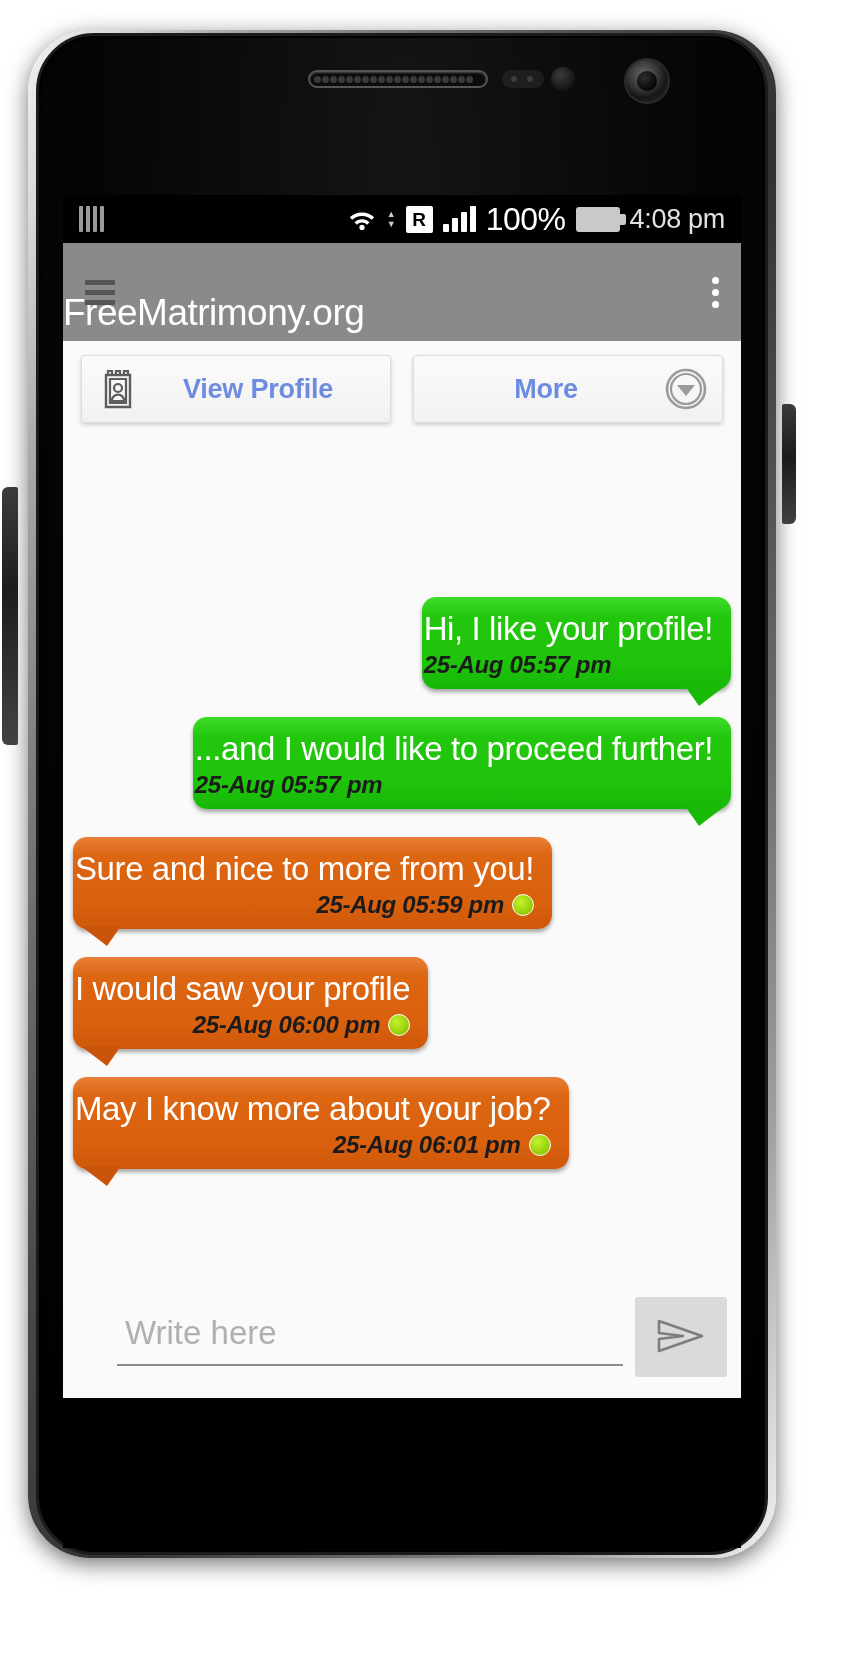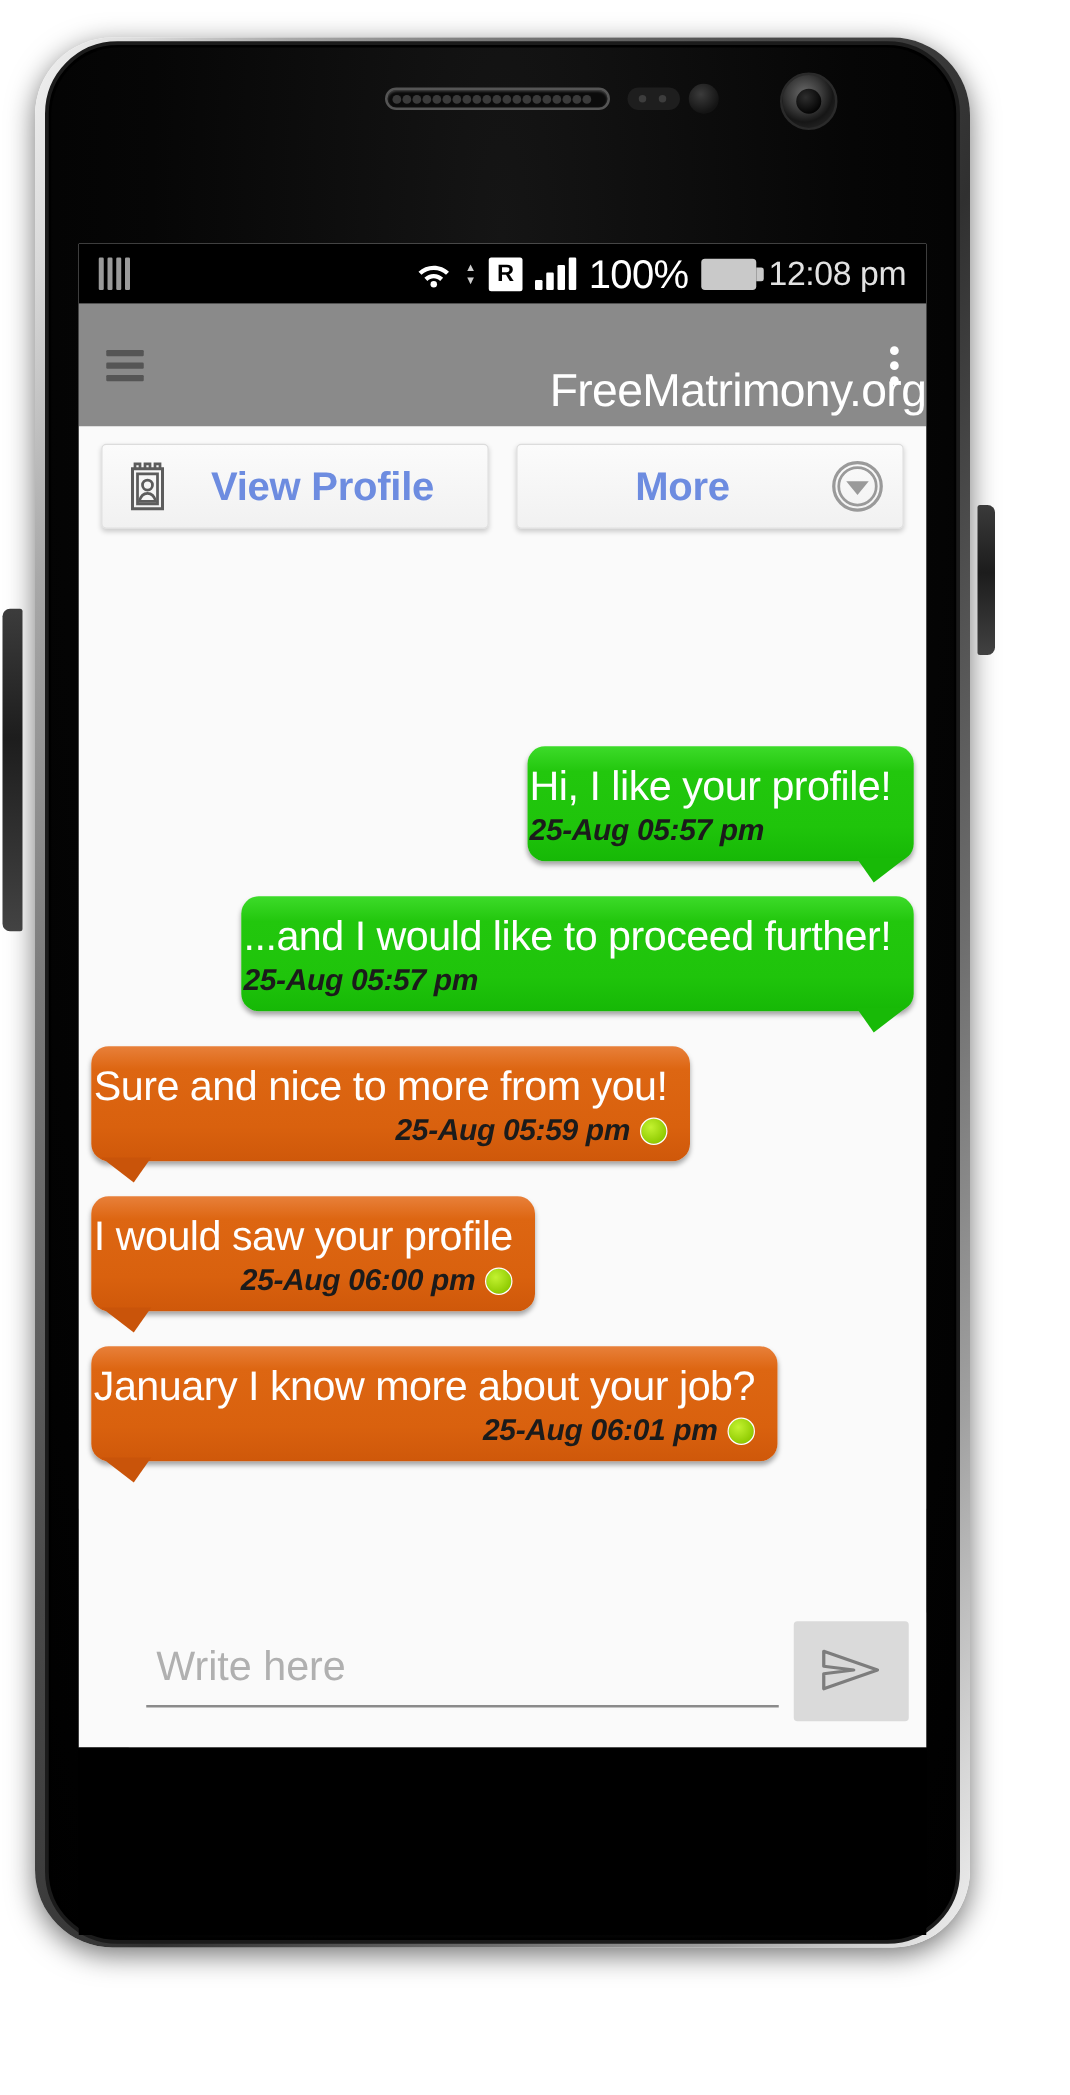--- a/index.html
+++ b/index.html
@@ -169,21 +169,21 @@
     height: 98px;
     background: #8a8a8a;
     display:flex; align-items:center;
     padding: 0 22px;
     position: relative;
   }
   .hamburger { display:flex; flex-direction:column; gap:5px; cursor:pointer;}
   .hamburger i { display:block; width:30px; height:5px; background:#555; border-radius:1px;}
   .app-title {
     position:absolute; left:0; right:0;
-    text-align:right;
+    text-align:left;
     color:#ffffff; font-size:37px; font-weight:400;
     letter-spacing:-0.5px;
     pointer-events:none;
     margin-top:41px;
   }
   .overflow-dots { margin-left:auto; display:flex; flex-direction:column; gap:5px; align-items:center; cursor:pointer; z-index:2;}
   .overflow-dots i { display:block; width:7px; height:7px; border-radius:50%; background:#ffffff;}
 
   
   .tabbar {
@@ -198,21 +198,21 @@
     border:1px solid #dcdcdc;
     border-radius:4px;
     box-shadow: 0 2px 4px rgba(0,0,0,0.18);
     display:flex; align-items:center;
     position:relative;
     cursor:pointer;
     padding: 0 14px;
   }
   .tab-btn .lbl {
     flex:1; text-align:center;
-    color:#6d8ce0; font-size:32px; font-weight:bold;
+    color:#6d8ce0; font-size:27px; font-weight:bold;
     letter-spacing:-0.2px;
   }
   .tab-icon { width:44px; height:48px; flex:0 0 auto; display:flex; align-items:center; justify-content:center;}
   .tab-icon.right { order:3; }
 
   
   .convo {
     height: 772px;
     background:#fafafa;
     padding: 0 10px;
@@ -376,21 +376,21 @@
         </span>
         <span class="roam-box">R</span>
         <span class="signal-bars">
           <i></i>
             <i></i>
             <i></i>
             <i></i>
         </span>
         <span class="batt-pct">100%</span>
         <span class="battery"></span>
-        <span class="clock">12:08 pm</span>
+        <span class="clock">4:08 pm</span>
       </div>
     </div>
 
     <div class="actionbar">
       <div class="hamburger">
         <i></i>
           <i></i>
           <i></i>
       </div>
       <div class="app-title">FreeMatrimony.org</div>
@@ -473,21 +473,21 @@
             <span>25-Aug 06:00 pm</span>
             <span class="status-dot"></span>
           </div>
         </div>
       </div>
 
       <div style="height:18px"></div>
 
       <div class="msg-row in">
         <div class="bubble orange">
-          <div class="text">January I know more about your job?</div>
+          <div class="text">May I know more about your job?</div>
           <div class="meta">
             <span>25-Aug 06:01 pm</span>
             <span class="status-dot"></span>
           </div>
         </div>
       </div>
     </div>
 
     <div class="composer">
       <input class="write-field" type="text" placeholder="Write here" style="">

